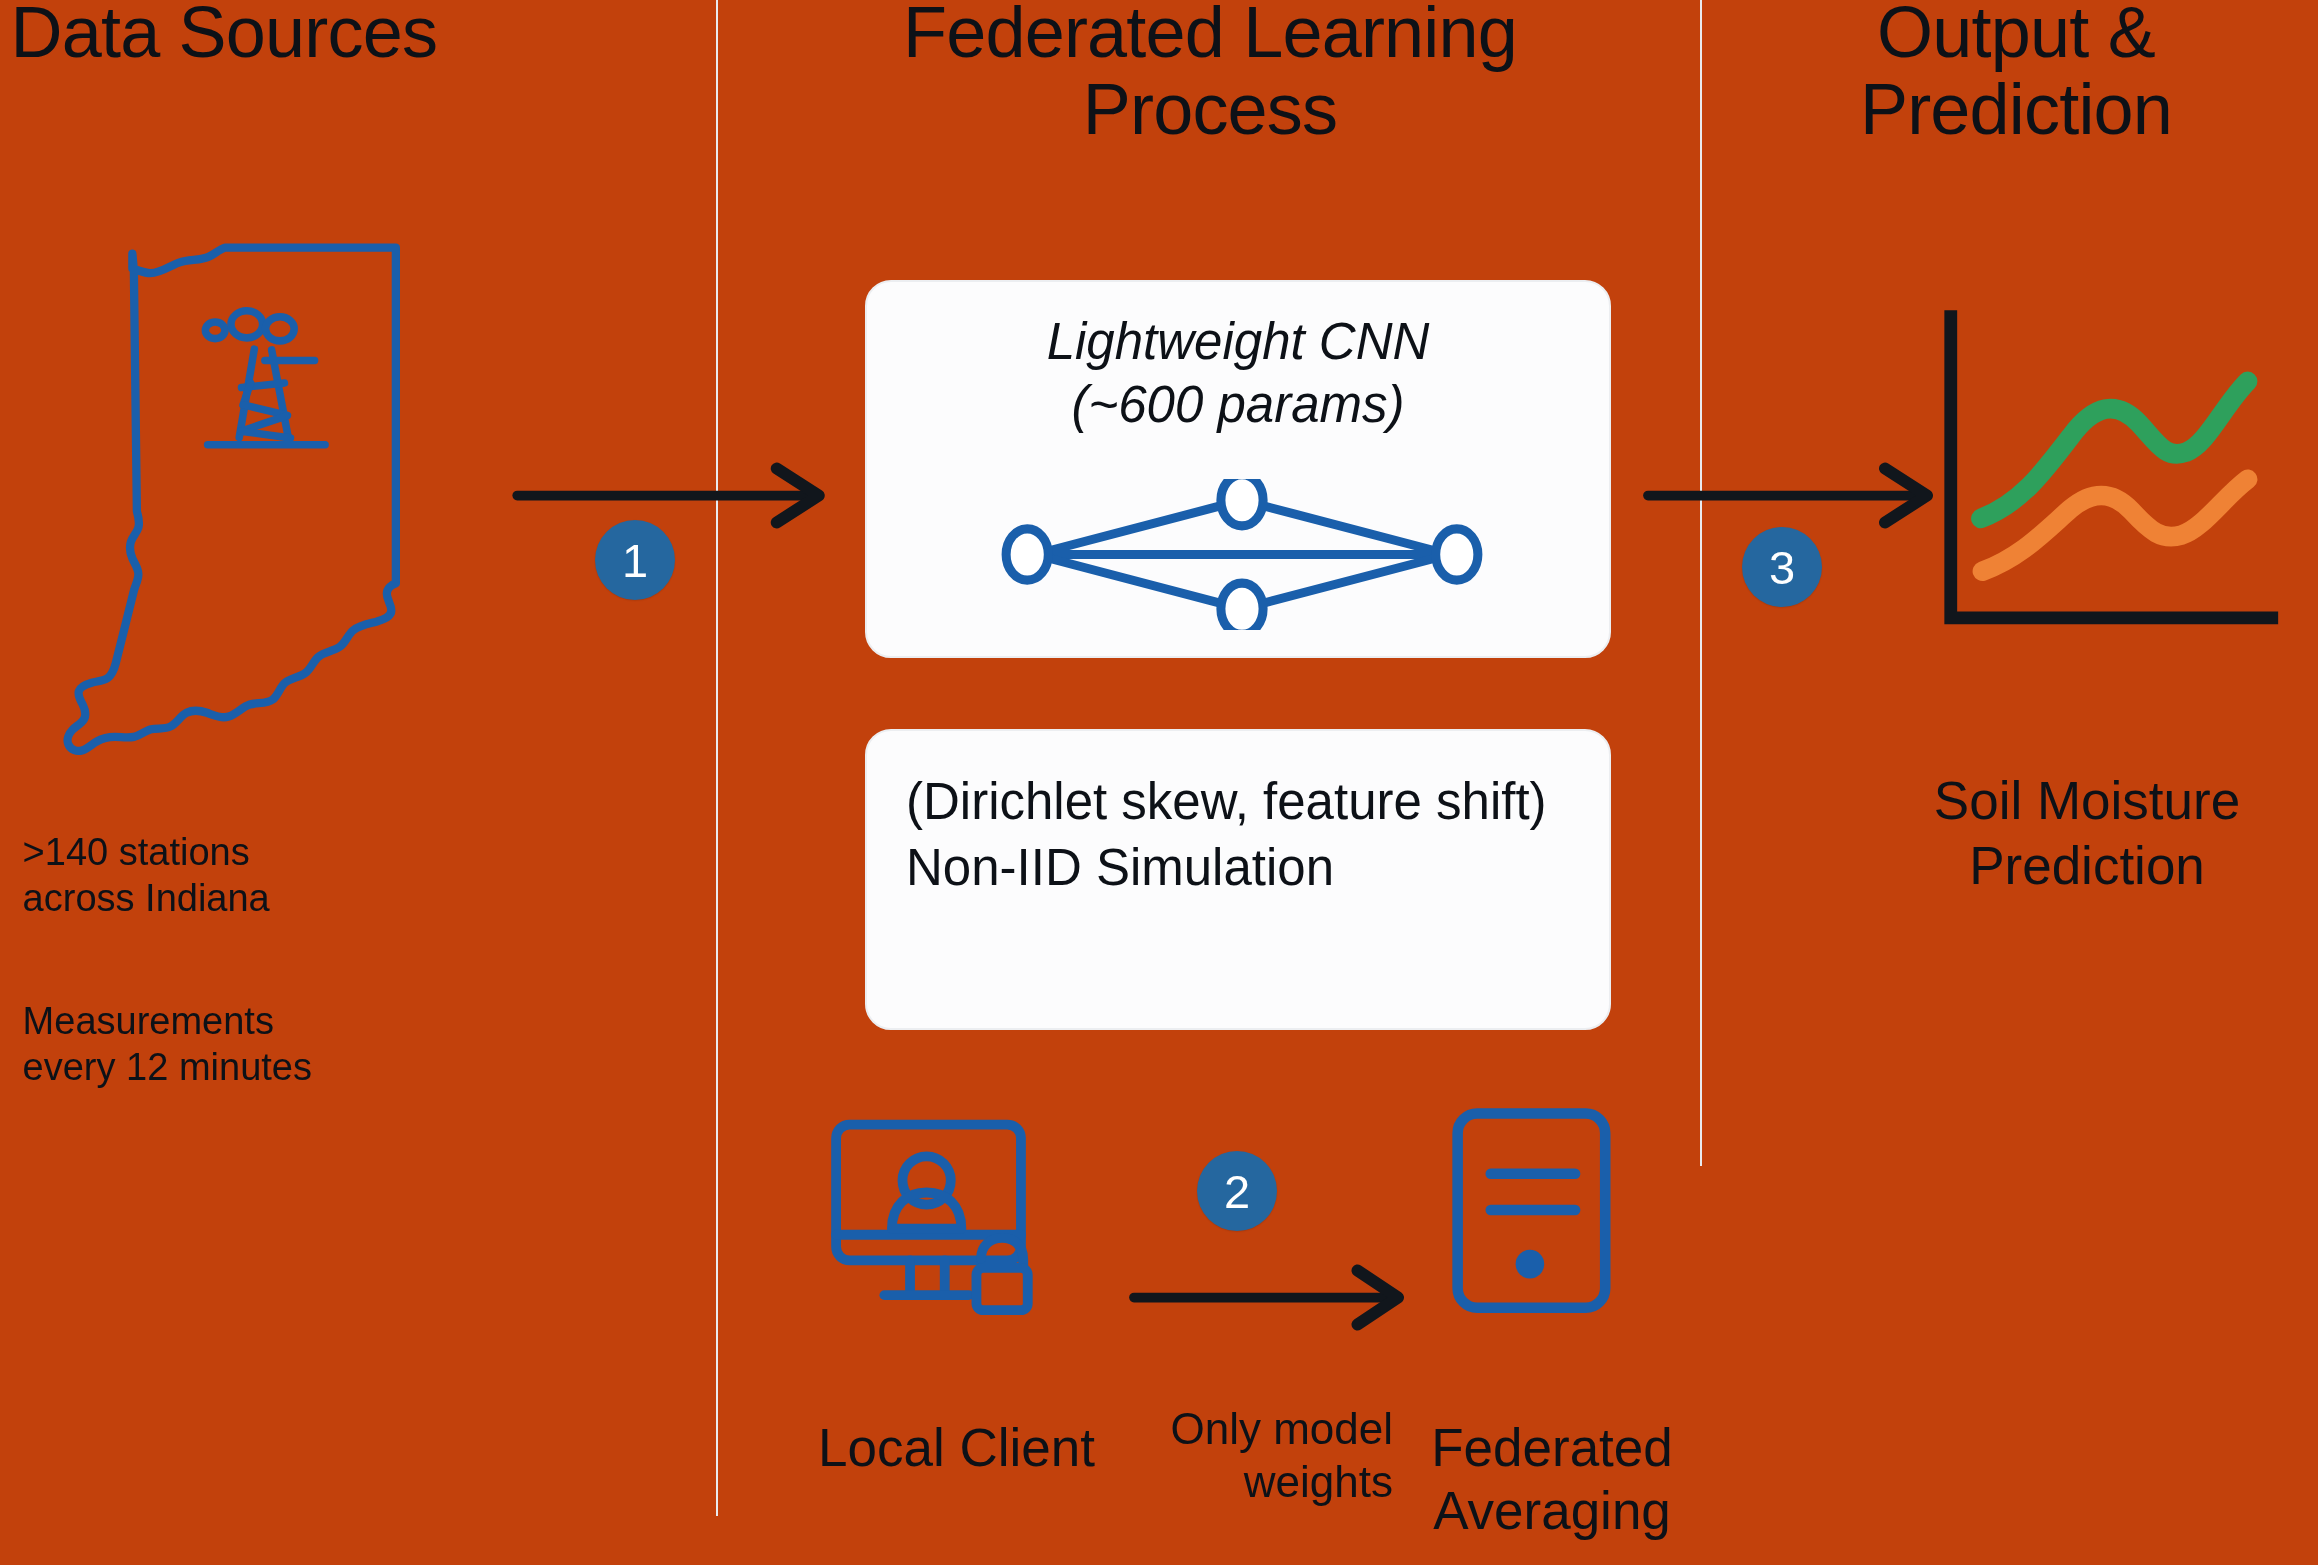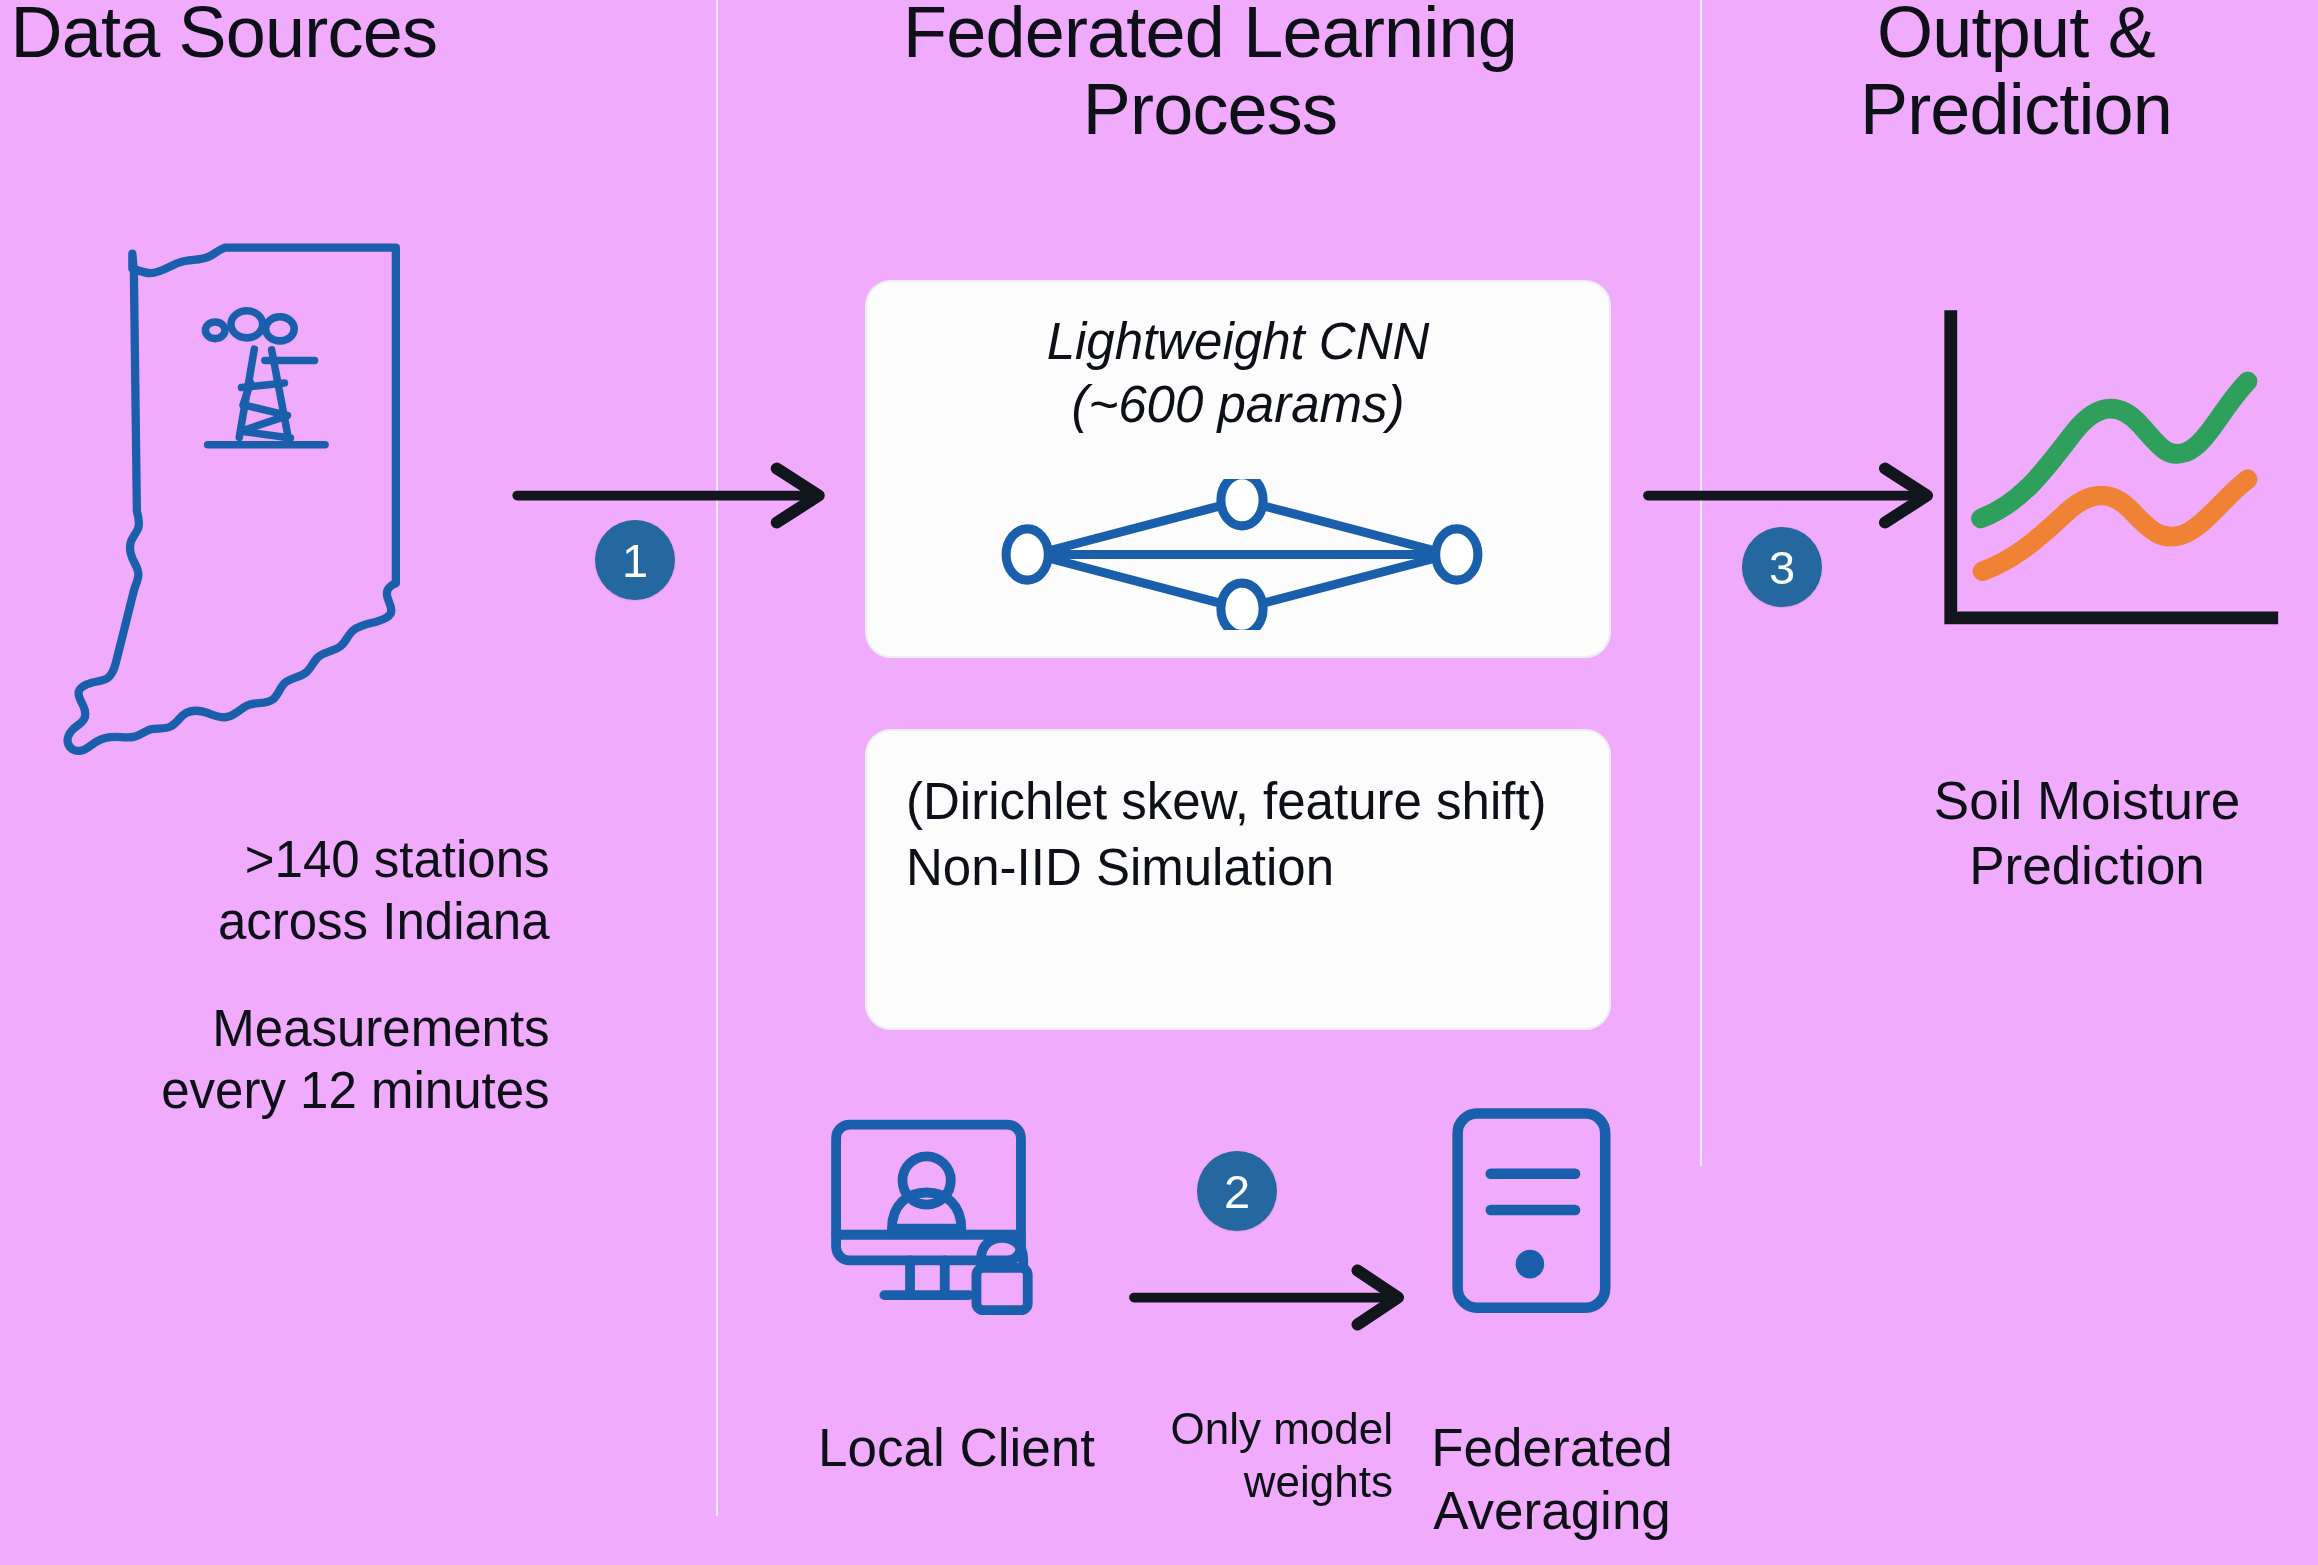--- a/index.html
+++ b/index.html
@@ -5,21 +5,21 @@
   html,body{margin:0;padding:0;background:#ffffff;}
   body{
     font-family:"Liberation Sans","DejaVu Sans",sans-serif;
     color:#10141a;
     -webkit-font-smoothing:antialiased;
   }
   #canvas{
     position:relative;
     width:2319px;
     height:1565px;
-    background:#f0abfc;
+    background:#c2410c;
     overflow:hidden;
   }
   
   .divider{
     position:absolute;
     width:2.3px;
     background:#e9ebef;
   }
   #div-left{ left:716px; top:0px;  height:1516px; }
   #div-right{left:1700px;top:0px;  height:1166px; }
@@ -43,24 +43,24 @@
     position:absolute;
     left:60px; top:240px;
     width:354px; height:527px;
   }
   #indiana-wrap svg{ width:100%; height:100%; display:block; }
 
   .left-para{
     position:absolute;
     left:22.6px;
     width:527px;
-    font-size:51px;
+    font-size:38px;
     line-height:1.22;
     color:#0d1117;
-    text-align:right;
+    text-align:left;
     white-space:pre-line;
   }
   #stations-text{ top:829px; }
   #measure-text{  top:998px; }
 
   
   .proc-card{
     position:absolute;
     border:2.3px solid #eceef1;
     border-radius:26px;

